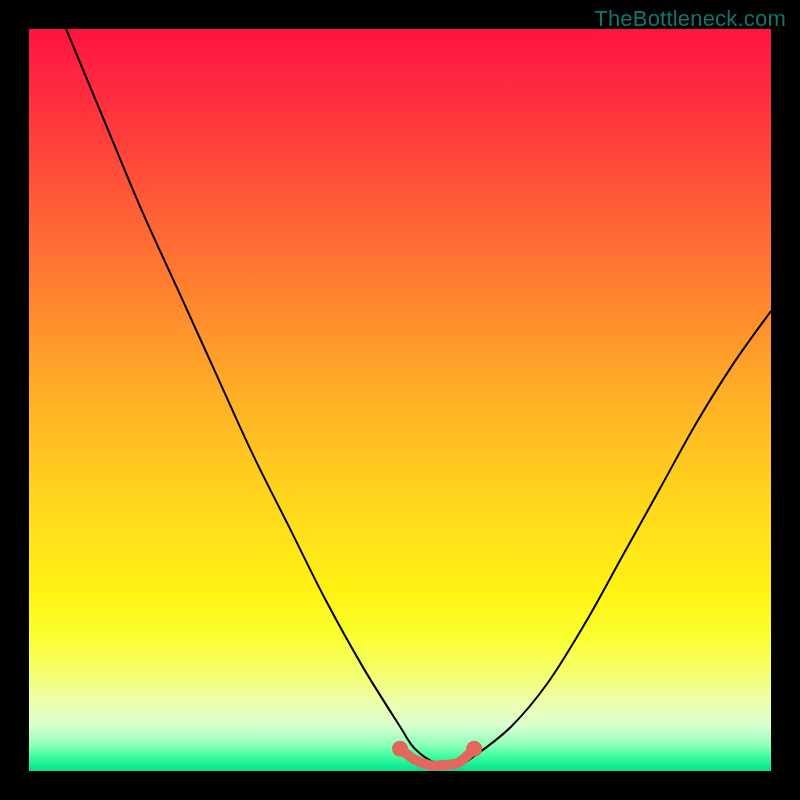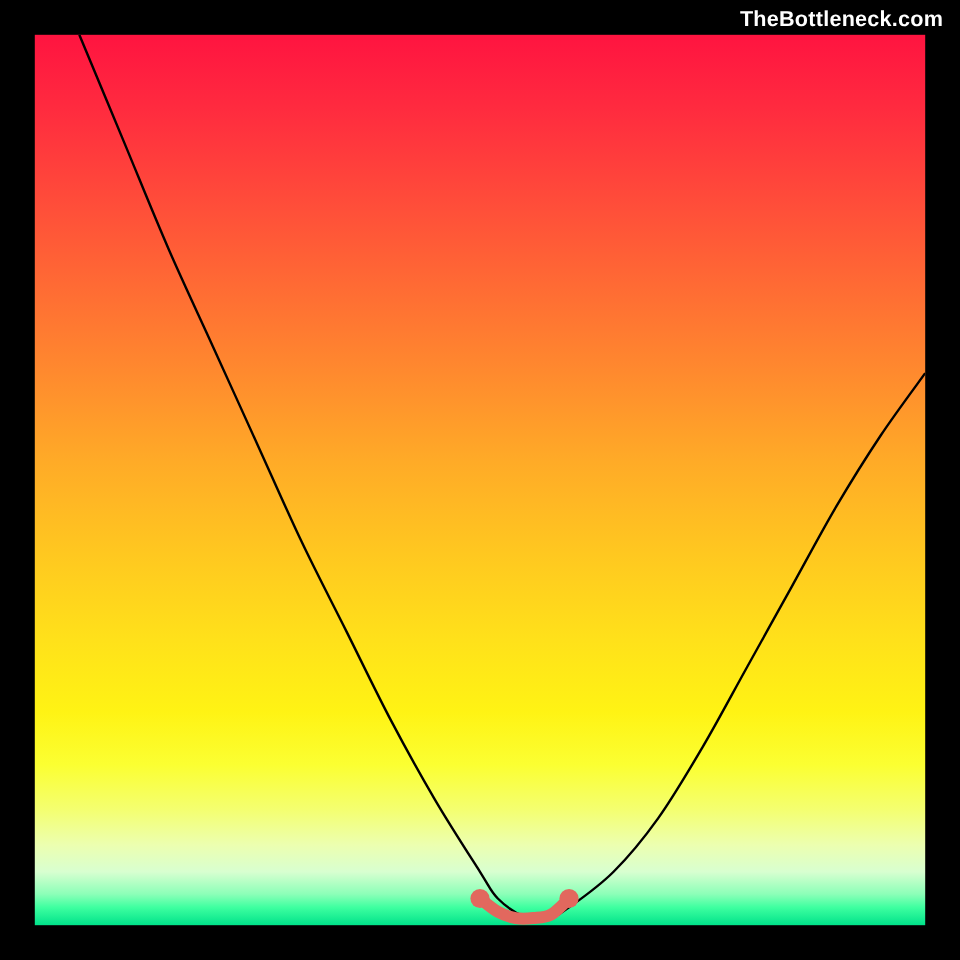--- a/index.html
+++ b/index.html
@@ -41,24 +41,24 @@
       #d8ffd0 94%,
       #8cffb8 96.5%,
       #3effa0 98%,
       #00e28a 100%
     );
   }
   .watermark {
     position: absolute;
     top: 6px;
     right: 14px;
-    color: #ffffff;
-    font-size: 18px;
+    color: #0f766e;
+    font-size: 22px;
     letter-spacing: 0.2px;
-    font-weight: 700;
+    font-weight: 400;
     z-index: 5;
   }
   svg.curve {
     position: absolute;
     left: 0;
     top: 0;
     width: 742px;
     height: 742px;
     z-index: 2;
   }

